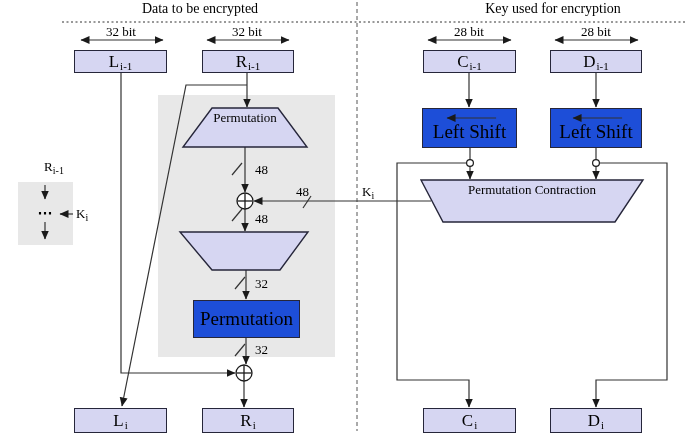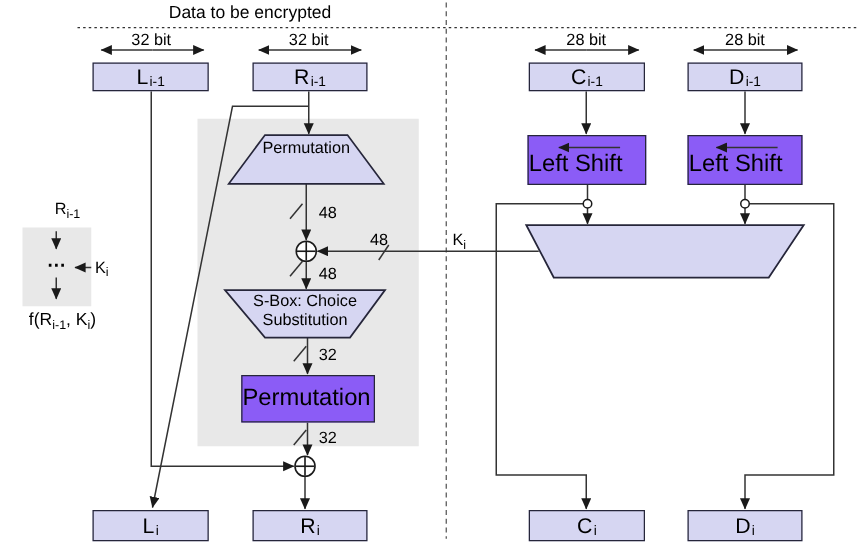--- a/index.html
+++ b/index.html
@@ -1,28 +1,28 @@
 <!DOCTYPE html>
 <html><head>
 <meta charset="utf-8">
 <style>
   html,body{margin:0;padding:0;background:#fff}
   #stage{position:relative;width:687px;height:439px;background:#ffffff;overflow:hidden;
-         font-family:Liberation Sans, sans-serif;color:#000}
+         font-family:Liberation Serif, serif;color:#000}
   .panel{position:absolute;background:#e8e8e8;z-index:0}
   svg.layer{position:absolute;left:0;top:0;z-index:1}
   .lbl{position:absolute;z-index:2;font-size:13px;white-space:nowrap;line-height:1.2}
   .ctr{text-align:center}
   .hdr{font-size:14px}
   .reg{position:absolute;z-index:2;display:flex;align-items:center;justify-content:center;
        background:#d6d6f2;border:1.5px solid #26263a;font-size:17px;box-sizing:border-box}
   .sb{font-size:11px;position:relative;top:4px;margin-left:1px}
   .sb2{font-size:10px;position:relative;top:3px}
-  .block{position:absolute;z-index:2;display:flex;align-items:center;justify-content:flex-start;
-         background:#8b5cf6;border:1.5px solid #26263a;box-sizing:border-box}
+  .block{position:absolute;z-index:2;display:flex;align-items:center;justify-content:center;
+         background:#1d4ed8;border:1.5px solid #26263a;box-sizing:border-box}
   .big{font-size:19px}
   .trap-lbl{z-index:2;line-height:14.5px}
   .ls-arrow{position:absolute;top:5px;left:50%;transform:translateX(-48%);z-index:3}
 </style>
 </head>
 <body>
 
 <div id="stage">
 
   <div class="panel" style="left:158px;top:95px;width:177px;height:262px"></div>
@@ -99,20 +99,21 @@
     <circle cx="596" cy="163" r="3.4" fill="#fff" stroke="#1a1a1a" stroke-width="1.2"></circle>
 
     <g stroke="#333" stroke-width="1.2">
       <line x1="45" y1="185" x2="45" y2="199" marker-end="url(#ah)"></line>
       <line x1="73" y1="214" x2="60" y2="214" marker-end="url(#ah)"></line>
       <line x1="45" y1="222" x2="45" y2="239" marker-end="url(#ah)"></line>
     </g>
   </svg>
 
   <div class="lbl hdr ctr" style="left:100px;top:1px;width:200px">Data to be encrypted</div>
+  <div class="lbl hdr ctr" style="left:453px;top:1px;width:200px">Key used for encryption</div>
 
   <div class="lbl ctr" style="left:91px;top:24px;width:60px">32 bit</div>
   <div class="lbl ctr" style="left:217px;top:24px;width:60px">32 bit</div>
   <div class="lbl ctr" style="left:439px;top:24px;width:60px">28 bit</div>
   <div class="lbl ctr" style="left:566px;top:24px;width:60px">28 bit</div>
 
   <div class="reg" style="left:74px;top:50px;width:93px;height:23px">
     <span>L</span>
       <span class="sb">i-1</span>
   </div>
@@ -142,25 +143,22 @@
       <span class="sb">i</span>
   </div>
   <div class="reg" style="left:550px;top:408px;width:92px;height:25px">
     <span>D</span>
       <span class="sb">i</span>
   </div>
 
   <div class="lbl ctr trap-lbl" style="left:183px;top:111px;width:124px">
     <div>Permutation</div>
   </div>
-  <div class="lbl ctr trap-lbl" style="left:180px;top:234px;width:128px">
-    <div>S-Box: Choice</div>
-    <div>Substitution</div>
-  </div>
   <div class="lbl ctr trap-lbl" style="left:443px;top:183px;width:178px">
+    <div>Permutation Contraction</div>
   </div>
 
   <div class="block big" style="left:193px;top:300px;width:107px;height:38px">
     <span>Permutation</span>
   </div>
 
   <div class="block big" style="left:422px;top:108px;width:95px;height:40px;padding-top:8px">
     <svg class="ls-arrow" width="54" height="9">
       <line x1="52" y1="4" x2="3" y2="4" stroke="#333" stroke-width="1.2" marker-end="url(#ah)"></line>
     </svg>
@@ -182,17 +180,14 @@
     <span>K</span><span class="sb2">i</span>
   </div>
 
   <div class="lbl ctr" style="left:28px;top:159px;width:52px">
     <span>R</span><span class="sb2">i-1</span>
   </div>
   <div class="lbl ctr" style="left:33px;top:204px;width:24px;font-size:15px;font-weight:bold">⋯</div>
   <div class="lbl" style="left:76px;top:206px">
     <span>K</span><span class="sb2">i</span>
   </div>
-  <div class="lbl ctr" style="left:8px;top:247px;width:84px;font-size:14px">
-    <span>f(R</span><span class="sb2">i-1</span><span>, K</span><span class="sb2">i</span><span>)</span>
-  </div>
 
 </div>
 
 </body></html>

